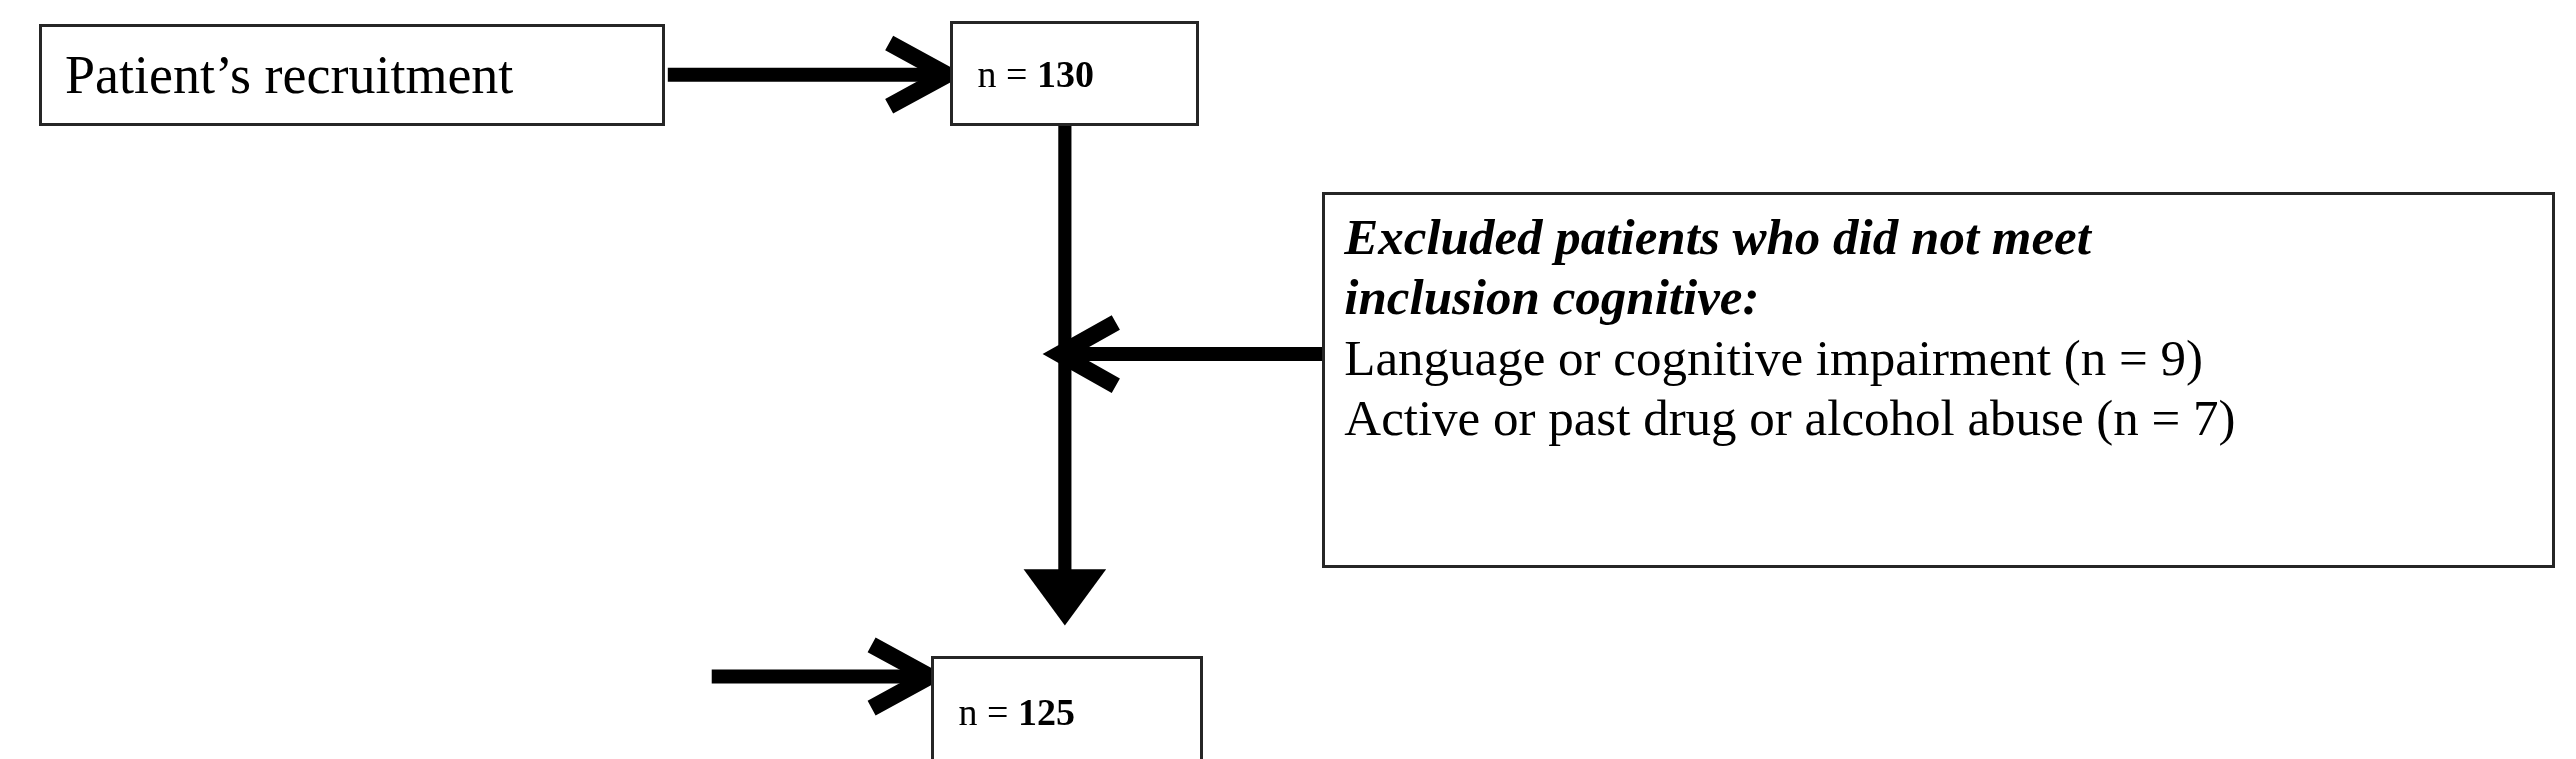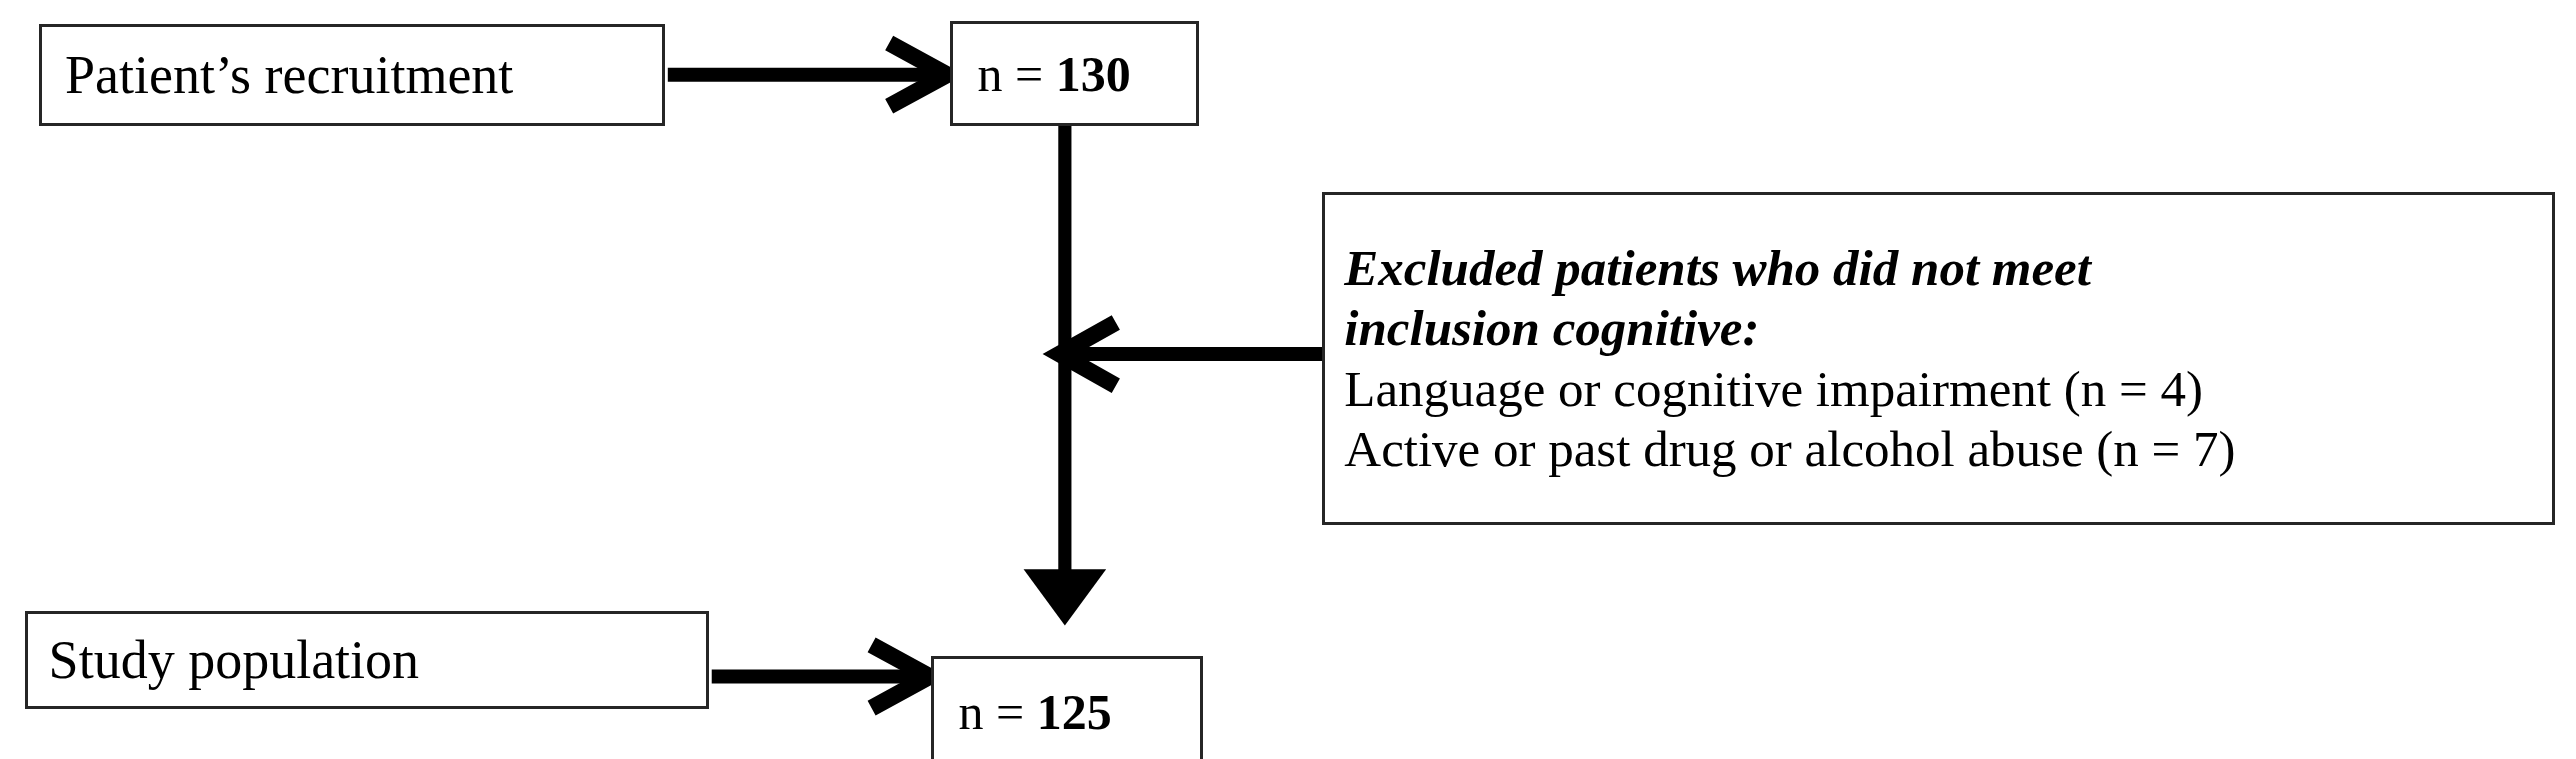--- a/index.html
+++ b/index.html
@@ -47,35 +47,35 @@
 
   
   #box-n130 {
     left: 950px;
     top: 21px;
     width: 249px;
     height: 105px;
     padding-left: 24.6px;
   }
   .count-line {
-    font-size: 50px;
+    font-size: 38px;
     line-height: 1;
     white-space: nowrap;
   }
   .count-label { font-weight: normal; }
   .count-value { font-weight: bold; }
 
   
   #box-excluded {
     left: 1322px;
     top: 192px;
     width: 1233px;
-    height: 333px;
+    height: 376px;
     padding: 12.3px 0 12.3px 19.3px;
-    align-items: center;
+    align-items: flex-start;
   }
   #box-excluded .excl-inner {
     display: block;
     width: 100%;
   }
   .excl-head {
     display: block;
     font-size: 51px;
     line-height: 1.18;
     font-weight: bold;
@@ -174,27 +174,24 @@
   </div>
 
   <div class="node" id="box-n130">
     <span class="count-line"><span class="count-label">n = </span><span class="count-value">130</span></span>
   </div>
 
   <div class="node" id="box-excluded">
     <div class="excl-inner">
       <span class="excl-head">Excluded patients who did not meet</span>
       <span class="excl-head">inclusion cognitive:</span>
-      <span class="excl-item">Language or cognitive impairment (n = 4)</span>
+      <span class="excl-item">Language or cognitive impairment (n = 9)</span>
       <span class="excl-item">Active or past drug or alcohol abuse (n = 7)</span>
     </div>
   </div>
 
-  <div class="node" id="box-study">
-    <span class="node-text">Study population</span>
-  </div>
 
   <div class="node" id="box-n125">
     <span class="count-line"><span class="count-label">n = </span><span class="count-value">125</span></span>
   </div>
 
 </div>
 
 
 </body></html>

